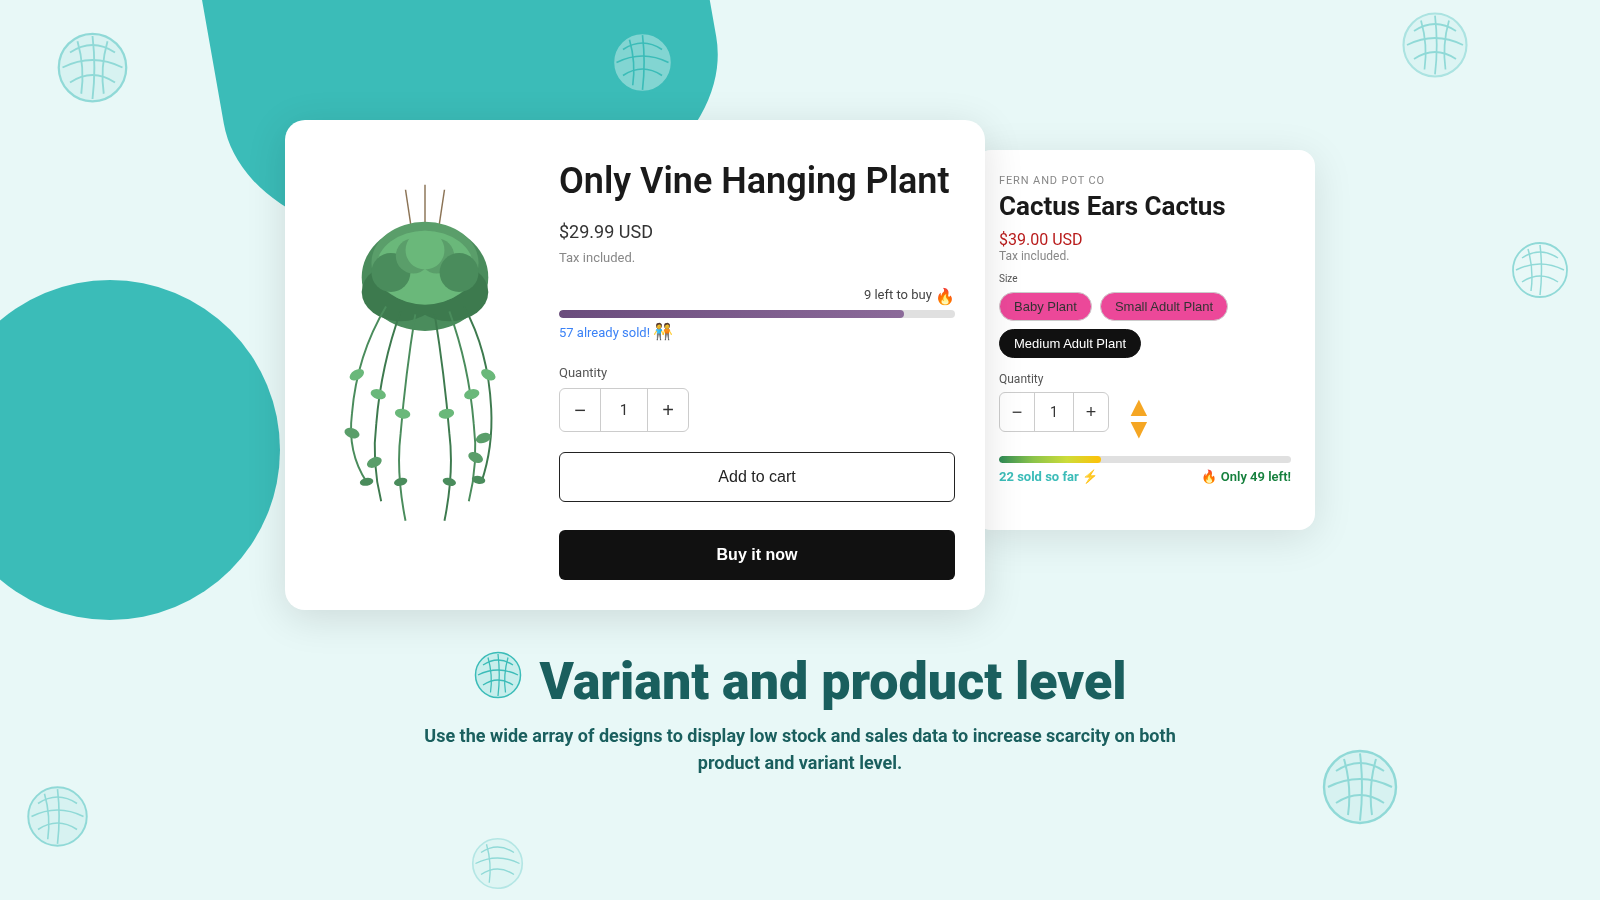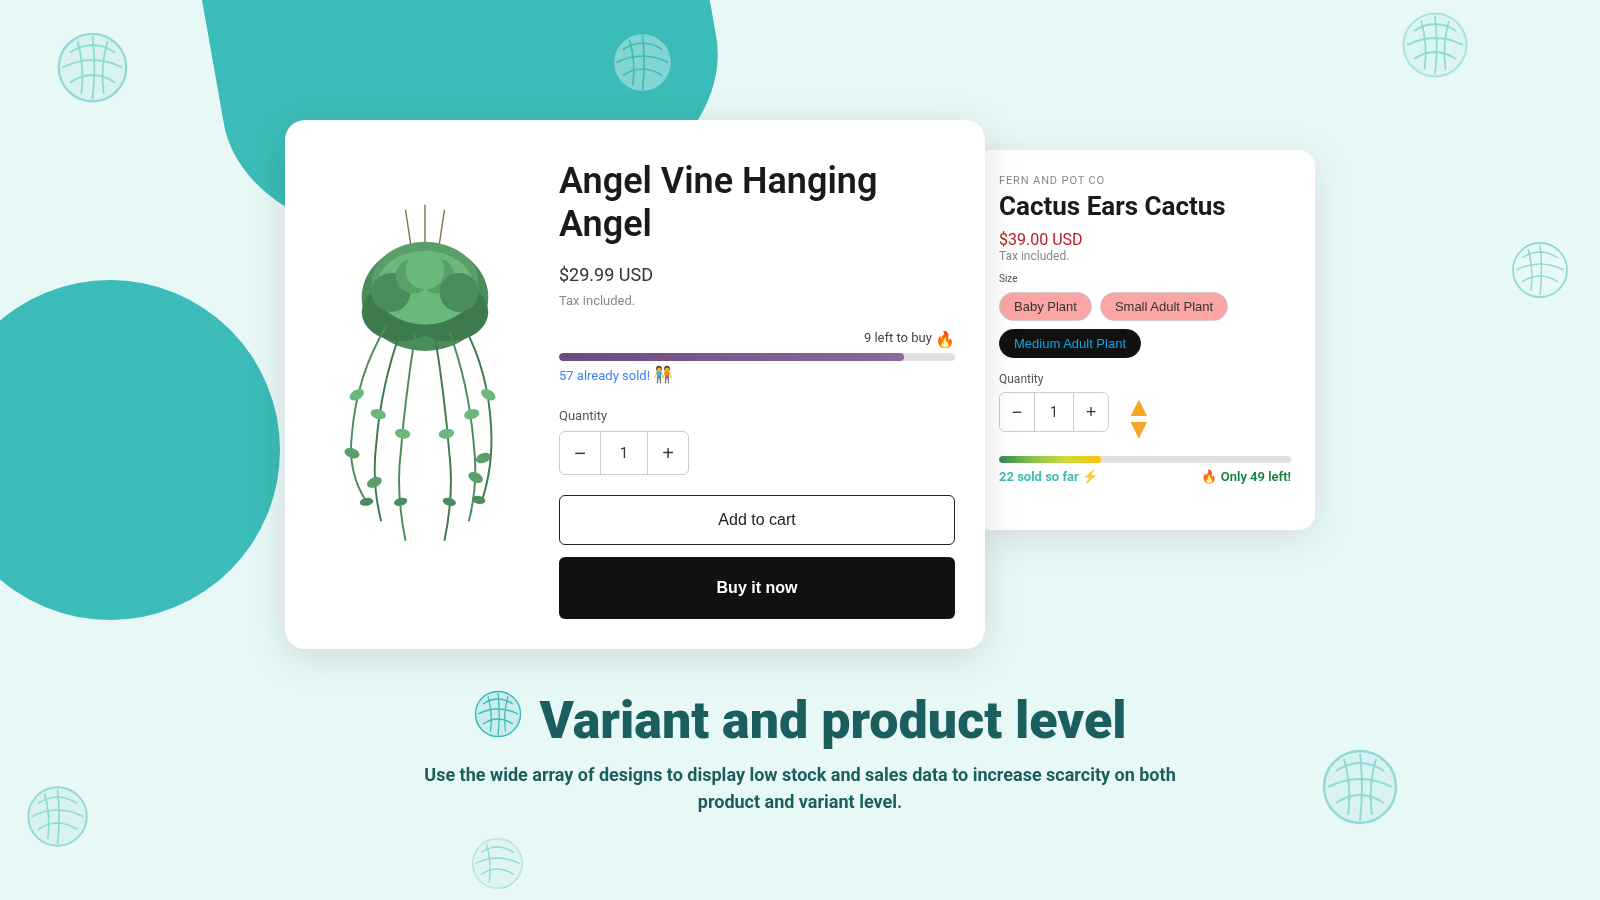--- a/index.html
+++ b/index.html
@@ -213,23 +213,23 @@
       background: #fff;
       border: 1.5px solid #222;
       border-radius: 6px;
       font-size: 16px;
       font-weight: 500;
       cursor: pointer;
       color: #222;
     }
 
     .btn-buy-now {
-      margin-top: 4px;
+      margin-top: 20px;
       width: 100%;
-      height: 62px;
+      height: 50px;
       background: #111;
       border: none;
       border-radius: 6px;
       font-size: 16px;
       font-weight: 600;
       cursor: pointer;
       color: #fff;
     }
 
     
@@ -283,29 +283,29 @@
       display: flex;
       gap: 8px;
       flex-wrap: wrap;
       margin-bottom: 14px;
     }
 
     .size-btn {
       padding: 6px 14px;
       border-radius: 50px;
       border: 1.5px solid #ccc;
-      background: #fca5a5;
+      background: #ec4899;
       font-size: 13px;
       cursor: pointer;
       color: #333;
     }
 
     .size-btn.active {
       background: #111;
-      color: #0ea5e9;
+      color: #ffffff;
       border-color: #111;
       text-align: right;
     }
 
     .quantity-label-sm {
       font-size: 12px;
       color: #555;
       margin-bottom: 6px;
     }
 
@@ -566,21 +566,21 @@
           <ellipse cx="148" cy="220" rx="8" ry="5" fill="#6ab87a" transform="rotate(-15, 148, 220)"></ellipse>
           <ellipse cx="152" cy="285" rx="8" ry="5" fill="#5a9e6a" transform="rotate(25, 152, 285)"></ellipse>
 
           <ellipse cx="165" cy="200" rx="8" ry="5" fill="#6ab87a" transform="rotate(30, 165, 200)"></ellipse>
           <ellipse cx="160" cy="265" rx="8" ry="5" fill="#5a9e6a" transform="rotate(-20, 160, 265)"></ellipse>
           <ellipse cx="155" cy="308" rx="7" ry="4" fill="#4a8c5c" transform="rotate(10, 155, 308)"></ellipse>
         </svg>
       </div>
 
       <div class="card-details">
-        <h1 class="product-title">Angel Vine Hanging Angel</h1>
+        <h1 class="product-title">Only Vine Hanging Plant</h1>
         <p class="product-price">$29.99 USD</p>
         <p class="tax-note">Tax included.</p>
 
         <div class="stock-bar-area">
           <div class="stock-count-label">
             <span>9 left to buy</span>&nbsp;<span class="emoji-fire">🔥</span>
           </div>
           <div class="stock-bar-bg">
             <div class="stock-bar-fill" style="width: 87%;"></div>
           </div>

